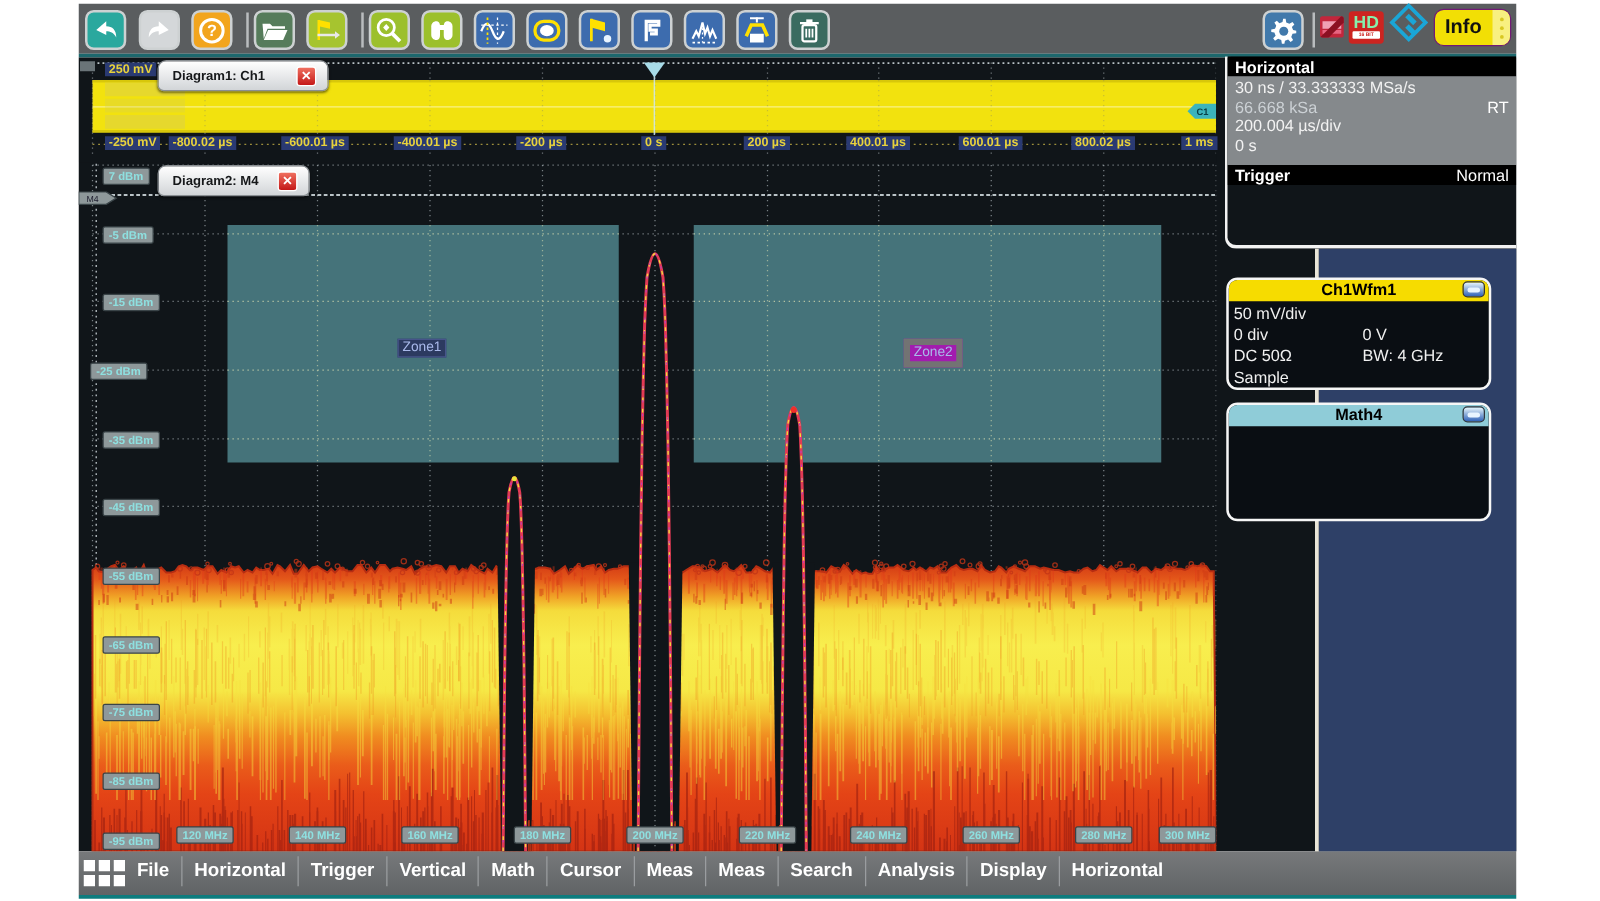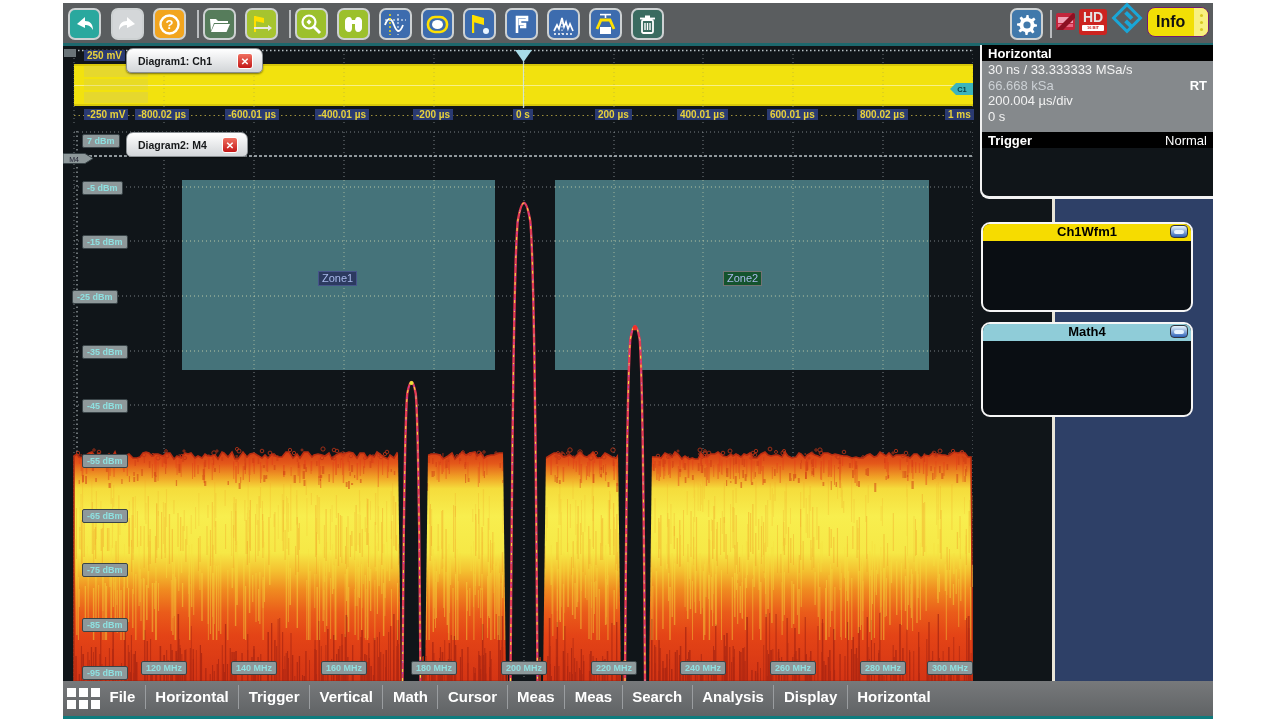--- a/index.html
+++ b/index.html
@@ -132,21 +132,21 @@
     </div>
     <div style="position:absolute;left:196.5px;top:7px;width:2px;height:28px;background:#b9bcbe"></div>
     <div style="position:absolute;left:288.5px;top:7px;width:2px;height:28px;background:#b9bcbe"></div>
     <div style="position:absolute;left:1050px;top:7px;width:2px;height:28px;background:#b9bcbe"></div>
     <div style="position:absolute;left:1056px;top:10px;width:19px;height:17px;background:#c2263c;border-radius:2px;overflow:hidden">
 <div style="position:absolute;left:2px;top:4px;width:15px;height:6px;background:#f0a0b4"></div>
 <div style="position:absolute;left:2px;top:11px;width:15px;height:3px;background:#e86480"></div>
 <div style="position:absolute;left:8px;top:-3px;width:5px;height:26px;background:#8c1022;transform:rotate(45deg)"></div>
     </div>
     <div style="position:absolute;left:1079px;top:6px;width:28px;height:26px;background:#cc2420;border-radius:3px;text-align:center">
-<div style="font:bold 14px 'Liberation Sans';color:#e5e5e5;margin-top:0px;letter-spacing:0">HD</div>
+<div style="font:bold 14px 'Liberation Sans';color:#86efac;margin-top:0px;letter-spacing:0">HD</div>
 <div style="margin:0 auto;width:22px;height:6px;background:#fff;border-radius:1px;font:bold 4px 'Liberation Sans';color:#cc2420">16 BIT</div>
     </div>
     <div style="position:absolute;left:1116px;top:4px;width:22px;height:22px;border:3.5px solid #1aa6d7;transform:rotate(45deg)">
 <div style="position:absolute;left:3px;top:3px;width:9px;height:4px;background:#1aa6d7"></div>
 <div style="position:absolute;left:9px;top:9px;width:9px;height:4px;background:#1aa6d7"></div>
     </div>
     <div style="position:absolute;left:1147px;top:4px;width:62px;height:30px;background:#f2df05;border:1px solid #701a75;border-radius:8px;overflow:hidden">
 <div style="position:absolute;right:0;top:0;width:14px;height:30px;background:#f8f080"></div>
 <div style="position:absolute;right:5px;top:6px;width:3px;height:3px;background:#d8c820;border-radius:2px;box-shadow:0 7px 0 #d8c820,0 14px 0 #d8c820"></div>
 <div style="position:absolute;left:8px;top:5px;font:bold 16px 'Liberation Sans';color:#111">Info</div>
@@ -2402,35 +2402,36 @@
     <div class="axl" style="left:883px;top:661px;transform:translateX(-50%)">280 MHz</div>
     <div class="axl" style="left:973px;top:661px;transform:translateX(-100%)">300 MHz</div>
   </div>
 <div class="tab" style="left:126px;top:132px;width:122px">Diagram2: M4<div class="tabx">✕</div></div>
 <svg width="32" height="11" viewBox="0 0 32 11" style="position:absolute;left:63px;top:153px">
     <polygon points="0,0.5 22,0.5 30,5.5 22,10.5 0,10.5" fill="#8e989a" stroke="#3a4448"></polygon>
     <text x="11" y="8.5" font-family="Liberation Sans" font-size="7" fill="#223" text-anchor="middle">M4</text>
   </svg>
 
 <div style="position:absolute;left:318px;top:271px;background:#2c3a60;border:1px solid #46548a;color:#a9b9ea;font:11px 'Liberation Sans';padding:0 3px 1px">Zone1</div>
-<div style="position:absolute;left:723px;top:271px;background:#14532d;border:1px solid #737373;color:#a9b9ea;font:11px 'Liberation Sans';padding:0 3px 1px">Zone2</div>
+<div style="position:absolute;left:723px;top:271px;background:#a21caf;border:5px solid #737373;color:#a9b9ea;font:11px 'Liberation Sans';padding:0 3px 1px">Zone2</div>
 
 <div style="position:absolute;left:1055px;top:199px;width:158px;height:482px;background:#2e4067"></div>
 <div style="position:absolute;left:1052px;top:199px;width:3px;height:482px;background:#e9e5d8"></div>
 
 <div class="hpanel">
  <div class="hhdr">Horizontal</div>
  <div class="hbody" style="height:71px;line-height:15.5px">30 ns / 33.333333 MSa/s<br>
- <span style="color:#ccd1d5">66.668 kSa</span><span style="float:right;font-weight:bold;color:#fff">RT</span><br>
+ <span style="color:#ccd1d5">66.668 kSa</span><span style="float:right;font-weight:normal;color:#fff">RT</span><br>
  200.004 µs/div<br>0 s</div>
  <div class="hhdr">Trigger<span style="float:right;font-weight:normal">Normal</span></div>
 </div>
 
 <div class="wfm" style="top:222px;height:90px">
  <div class="wfmh" style="background:#f6dc00">Ch1Wfm1<div class="mini"></div></div>
+ <div class="wfmb">50 mV/div<br>0 div<span style="position:absolute;left:107px">0 V</span><br>DC 50Ω<span style="position:absolute;left:107px">BW: 4 GHz</span><br>Sample</div>
 </div>
 
 <div class="wfm" style="top:322px;height:95px">
  <div class="wfmh" style="background:#8fccd8">Math4<div class="mini"></div></div>
 </div>
 
 <div style="position:absolute;left:67px;top:688px;width:34px;height:22px">
  <div style="position:absolute;width:9px;height:9px;background:#fff;left:0;top:0"></div>
  <div style="position:absolute;width:9px;height:9px;background:#fff;left:12px;top:0"></div>
  <div style="position:absolute;width:9px;height:9px;background:#fff;left:24px;top:0"></div>

